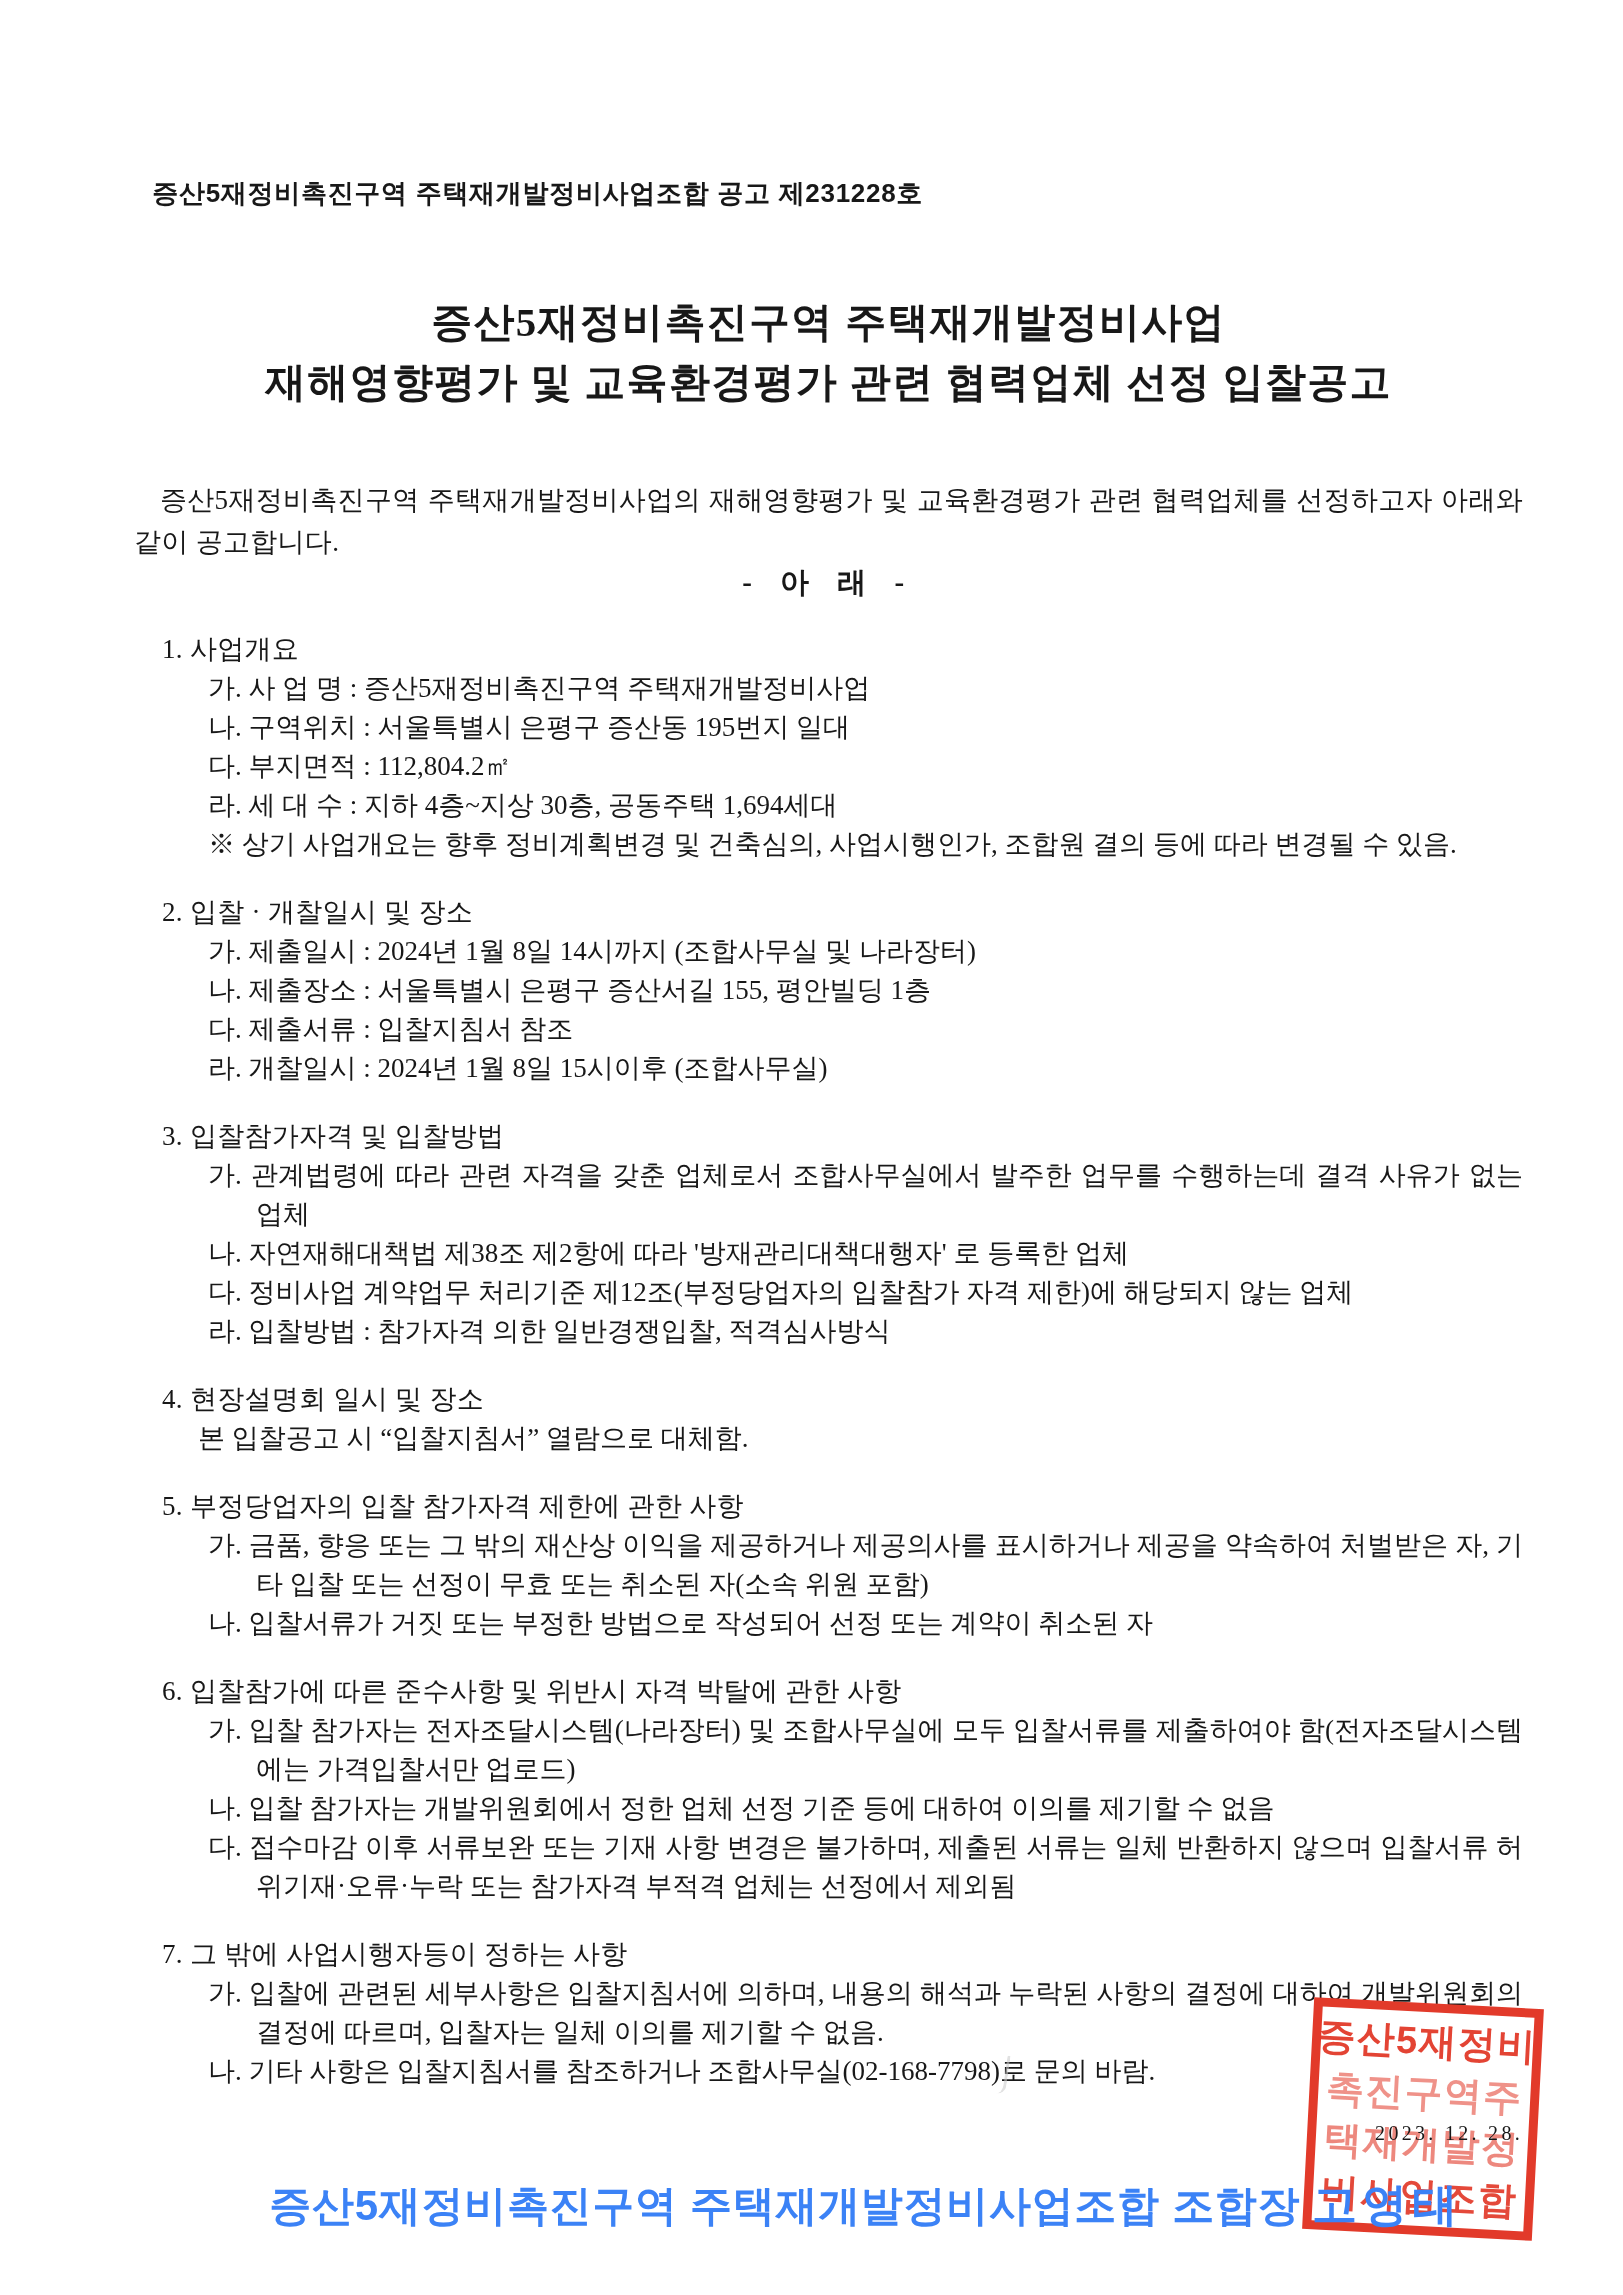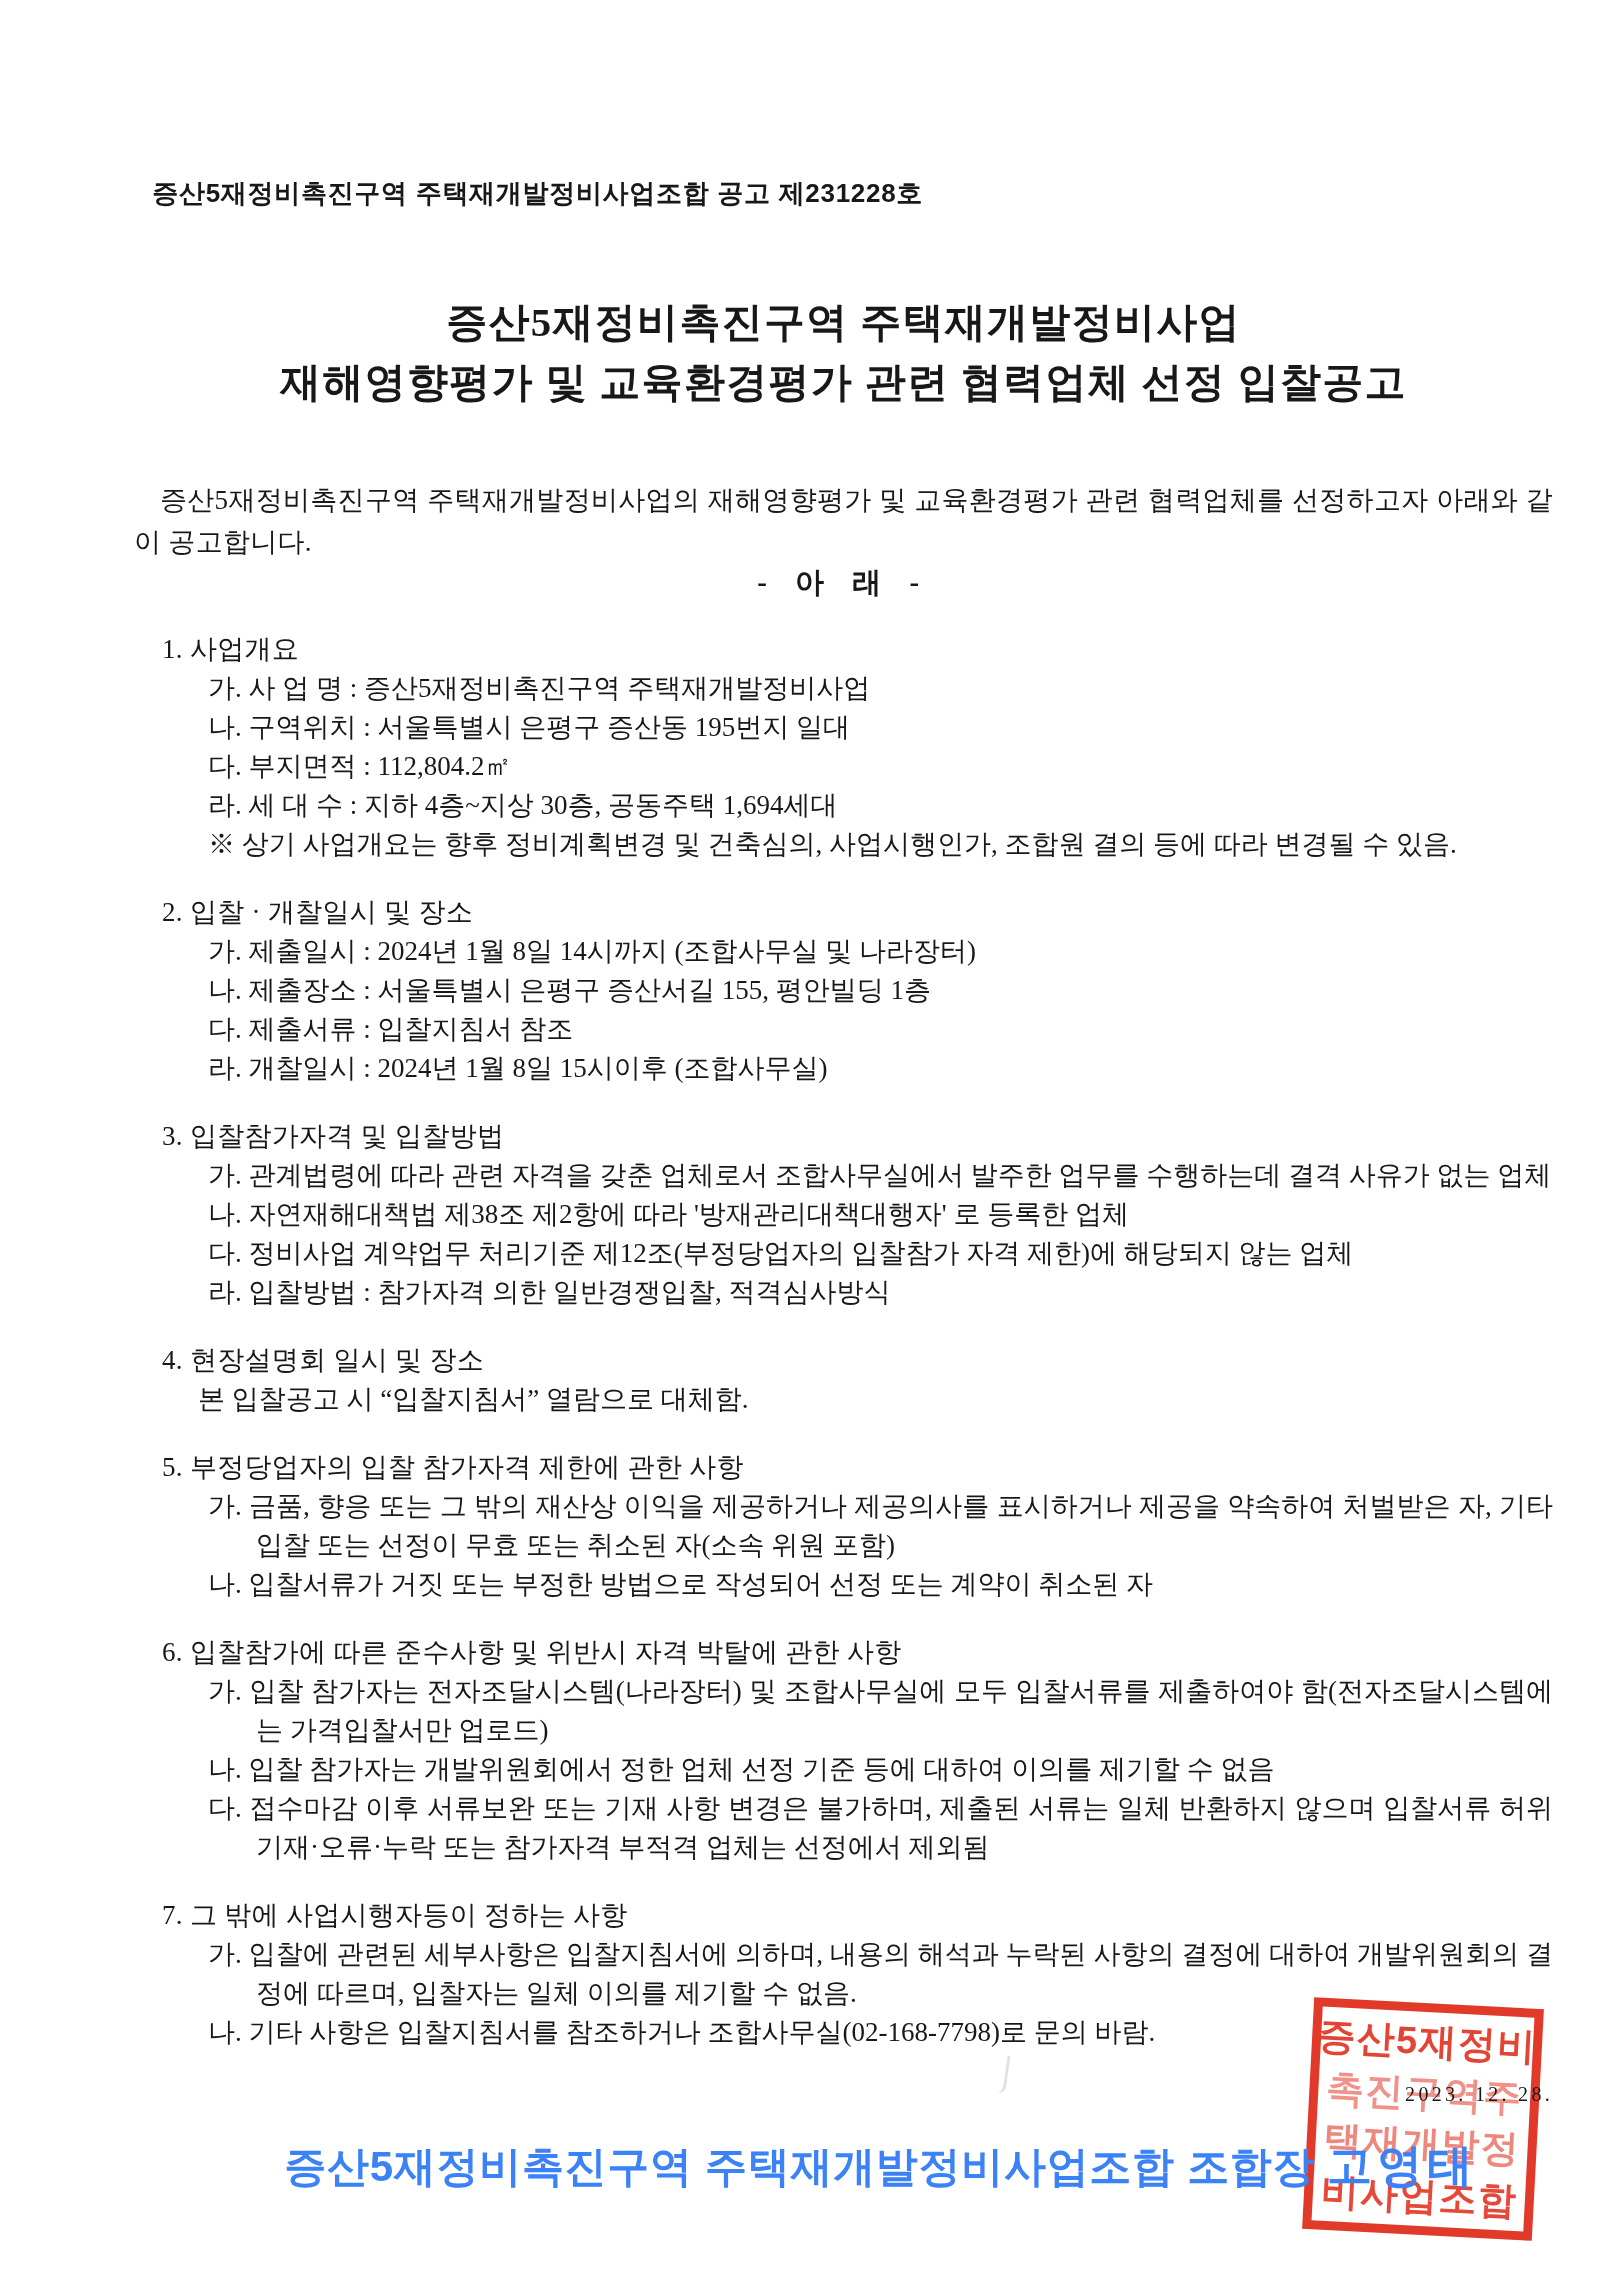--- a/index.html
+++ b/index.html
@@ -9,21 +9,21 @@
     background: #ffffff;
     color: #181818;
     font-family: "Liberation Serif", "DejaVu Serif", serif;
     position: relative;
     overflow: hidden;
   }
   .page {
     box-sizing: border-box;
     width: 1623px;
     height: 2295px;
-    padding: 177px 70px 0 134px;
+    padding: 177px 100px 0 134px;
     position: relative;
   }
   .doc-no {
     font-family: "Liberation Sans", "DejaVu Sans", sans-serif;
     font-weight: 600;
     font-size: 26px;
     line-height: 33px;
     letter-spacing: 0.7px;
     margin-left: 18.3px;
     white-space: nowrap;

